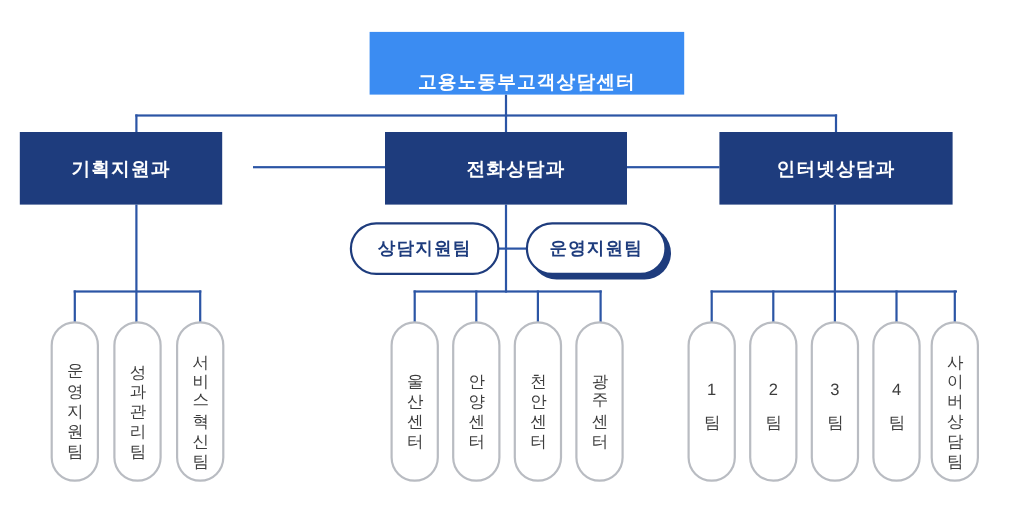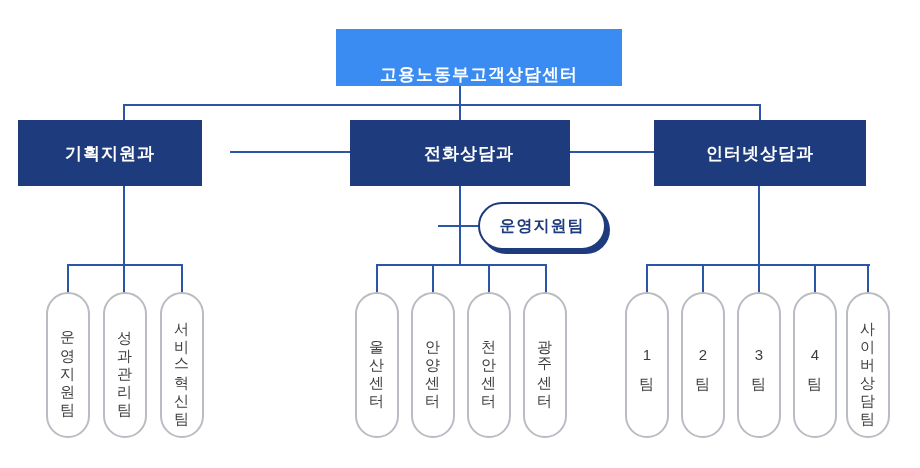--- a/index.html
+++ b/index.html
@@ -135,20 +135,23 @@
   <div class="box division division-1">
     <span>기획지원과</span>
   </div>
   <div class="box division division-2">
     <span>전화상담과</span>
   </div>
   <div class="box division division-3">
     <span>인터넷상담과</span>
   </div>
 
+  <div class="sub-pill sub-pill-1">
+    <span>상담지원팀</span>
+  </div>
   <div class="sub-pill sub-pill-2">
     <span>운영지원팀</span>
   </div>
 
   <div class="team-pill pa1">
     <span>운영지원팀</span>
   </div>
   <div class="team-pill pa2">
     <span>성과관리팀</span>
   </div>

